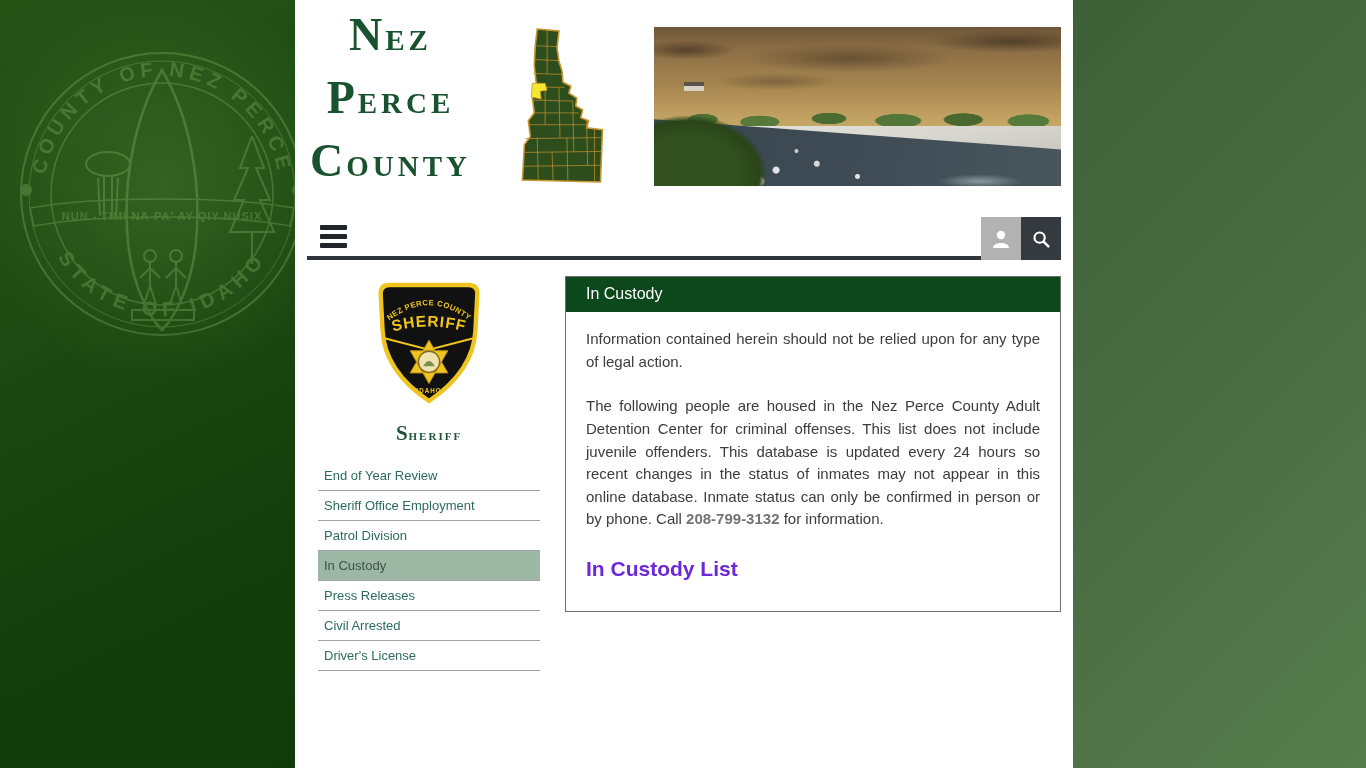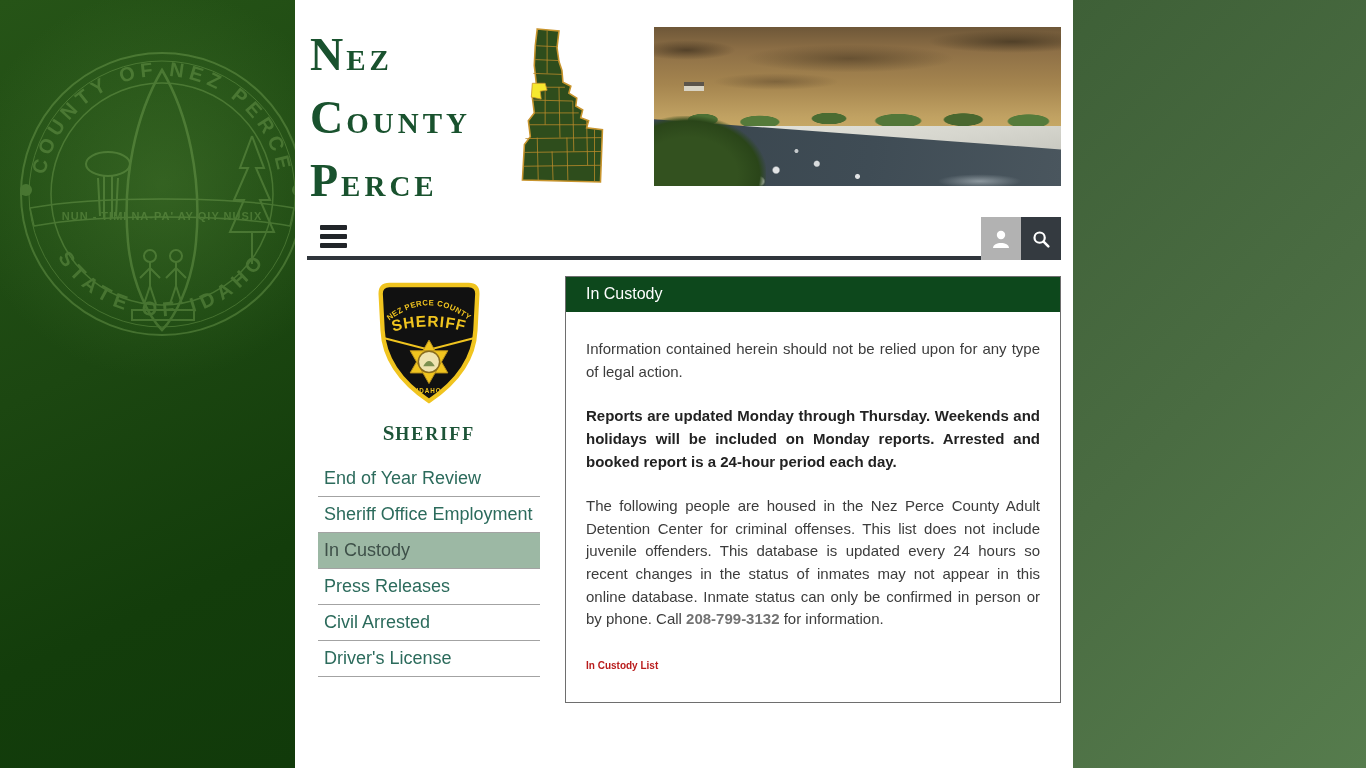--- a/index.html
+++ b/index.html
@@ -25,21 +25,21 @@
   .seal-svg text { font-family: "Liberation Sans", sans-serif; }
 
   
   .content-col {
     position: absolute; left: 295px; top: 0; width: 778px; height: 768px;
     background: #ffffff;
   }
 
   
   .header-area { position: relative; height: 212px; }
-  .logo { position: absolute; left: 15px; top: 28px; cursor: pointer; }
+  .logo { position: absolute; left: 15px; top: 8px; cursor: pointer; text-align: center; }
   .logo-line { display: block; line-height: 53px; white-space: nowrap; color: #19522e; font-family: "Liberation Serif", serif; font-weight: bold; }
   .logo-line .ini { font-size: 46px; letter-spacing: 3px; }
   .logo-line .rest { font-size: 29px; letter-spacing: 4px; }
   .idaho-map { position: absolute; left: 212px; top: 26px; }
 
   .header-photo {
     position: absolute; right: 12px; top: 27px; width: 407px; height: 159px;
     overflow: hidden; background: #b3945c;
   }
   .ph-hill { position: absolute; inset: 0; height: 66%;
@@ -92,32 +92,32 @@
   .nav-btn.search { background: #343a40; }
 
   
   .body-area { display: flex; padding: 16px 12px 0 23px; align-items: flex-start; }
 
   .sidebar { width: 222px; flex: 0 0 222px; }
   .badge-svg { display: block; margin: 4px auto 0; }
   .badge-svg text { font-family: "Liberation Sans", sans-serif; }
   .sheriff-heading { text-align: center; margin-top: 15px; color: #1d5438; font-family: "Liberation Serif", serif; font-weight: bold; white-space: nowrap; }
   .sheriff-heading .ini { font-size: 21px; letter-spacing: 1px; }
-  .sheriff-heading .rest { font-size: 18px; letter-spacing: 2px; }
+  .sheriff-heading .rest { font-size: 11px; letter-spacing: 2px; }
   .side-menu { list-style: none; margin-top: 15px; }
-  .side-menu li { font-size: 18px; color: #2c6b5c; padding: 7px 6px; border-bottom: 1px solid #a3a3a3; cursor: pointer; }
+  .side-menu li { font-size: 13px; color: #2c6b5c; padding: 7px 6px; border-bottom: 1px solid #a3a3a3; cursor: pointer; }
   .side-menu li.active { background: #9cb8a4; color: #3e5049; }
 
   .main-panel { margin-left: 25px; width: 496px; border: 1px solid #6e6e6e; background: #fff; }
   .panel-header { background: #0d481c; color: #ffffff; font-size: 16px; padding: 8px 20px 9px; }
-  .panel-body { padding: 26px 20px 26px; font-size: 15px; line-height: 1.51; color: #3c3c3c; text-align: justify; }
+  .panel-body { padding: 16px 20px 26px; font-size: 15px; line-height: 1.51; color: #3c3c3c; text-align: justify; }
   .panel-body p { margin-bottom: 22px; }
   .panel-body p.bold { font-weight: bold; color: #222; }
   .panel-body .phone { font-weight: bold; color: #737373; }
-  .custody-link { display: inline-block; color: #b91c1c; font-weight: bold; font-size: 10px; text-decoration: none; cursor: pointer; }
+  .custody-link { display: inline-block; color: #6d28d9; font-weight: bold; font-size: 21px; text-decoration: none; cursor: pointer; }
 </style>
 </head>
 <body>
 
 <div class="bg-left">
   <svg class="seal-svg" width="300" height="352" viewBox="0 0 300 352">
     <g fill="none" stroke="#8dbb66" stroke-width="2">
       <circle cx="158" cy="176" r="141"></circle>
       <circle cx="158" cy="176" r="133" stroke-width="1"></circle>
       <circle cx="158" cy="176" r="111" stroke-width="1.5"></circle>
@@ -157,22 +157,22 @@
 </div>
 
 <div class="bg-right"></div>
 
 <div class="content-col">
 
   <div class="header-area">
 
     <div class="logo">
       <span class="logo-line"><span class="ini">N</span><span class="rest">EZ</span></span>
+      <span class="logo-line"><span class="ini">P</span><span class="rest">ERCE</span></span>
       <span class="logo-line"><span class="ini">C</span><span class="rest">OUNTY</span></span>
-      <span class="logo-line"><span class="ini">P</span><span class="rest">ERCE</span></span>
     </div>
 
     <svg class="idaho-map" width="100" height="160" viewBox="0 0 100 162">
       <path d="M30,3 L52,5 L50,22 L52,36 L55,45 L56,57 L64,61 L62,68 L70,73 L69,81 L76,85 L74,93 L82,96 L80,103 L96,105 L94,158 L15,156 L17,120 L23,112 L21,96 L27,88 L25,72 L29,58 L27,40 L28,20 Z" fill="#2e4d1c" stroke="#c8952e" stroke-width="1.6"></path>
       <g stroke="#b98a2a" stroke-width="0.8" fill="none">
         <path d="M29,20 L51,21 M28,34 L52,35 M26,48 L55,49 M40,5 L40,48 M26,62 L58,62 M25,75 L66,76 M27,88 L72,88 M22,100 L80,100 M18,114 L95,113 M17,128 L95,127 M16,142 L95,141 M38,62 L38,100 M52,62 L53,113 M66,76 L67,127 M80,96 L81,141 M30,113 L31,156 M45,127 L46,156 M60,113 L61,156 M88,105 L88,158"></path>
       </g>
       <path d="M25,58 L38,58 L40,65 L33,66 L34,74 L24,72 Z" fill="#f6e82e" stroke="#c8952e" stroke-width="0.8"></path>
     </svg>
 
@@ -234,31 +234,31 @@
         <text x="60" y="117" text-anchor="middle" font-size="6.5" fill="#f0c41f" letter-spacing="1" font-weight="bold">IDAHO</text>
       </svg>
 
       <div class="sheriff-heading">
         <span class="ini">S</span><span class="rest">HERIFF</span>
       </div>
 
       <ul class="side-menu">
         <li>End of Year Review</li>
         <li>Sheriff Office Employment</li>
+        <li>Patrol Division</li>
         <li class="active">In Custody</li>
         <li>Press Releases</li>
         <li>Civil Arrested</li>
         <li>Driver's License</li>
       </ul>
     </aside>
 
     <section class="main-panel">
       <div class="panel-header">In Custody</div>
       <div class="panel-body">
         <p>Information contained herein should not be relied upon for any type of legal action.</p>
-        <p class="bold">Reports are updated Monday through Thursday. Weekends and holidays will be included on Monday reports. Arrested and booked report is a 24-hour period each day.</p>
         <p><span>The following people are housed in the Nez Perce County Adult Detention Center for criminal offenses. This list does not include juvenile offenders. This database is updated every 24 hours so recent changes in the status of inmates may not appear in this online database. Inmate status can only be confirmed in person or by phone. Call </span><span class="phone">208-799-3132</span><span> for information.</span></p>
         <a class="custody-link">In Custody List</a>
       </div>
     </section>
 
   </div>
 </div>
 
 </body></html>

